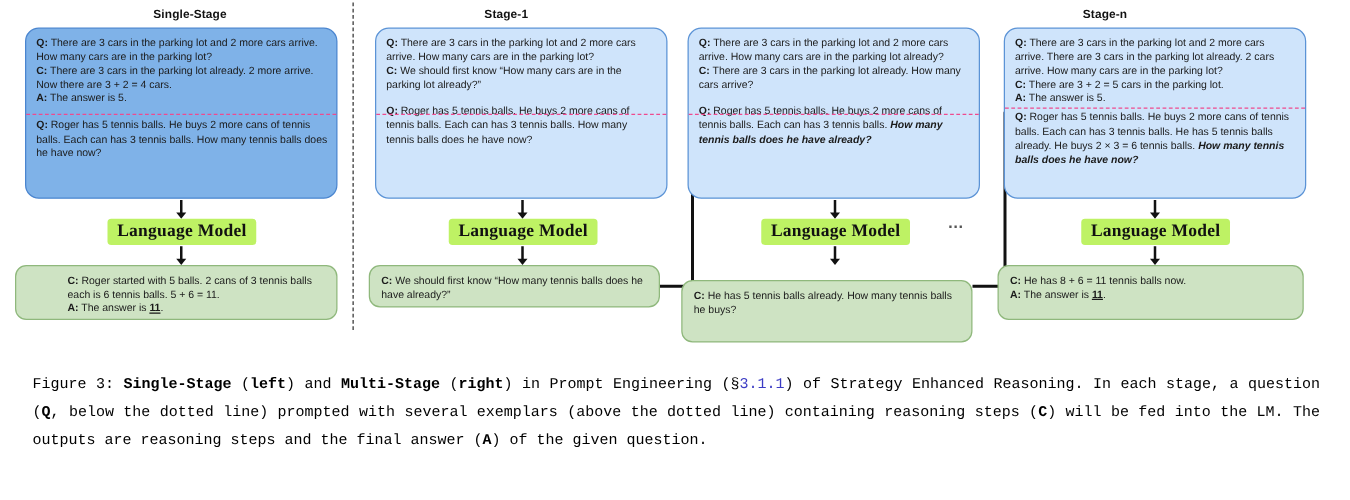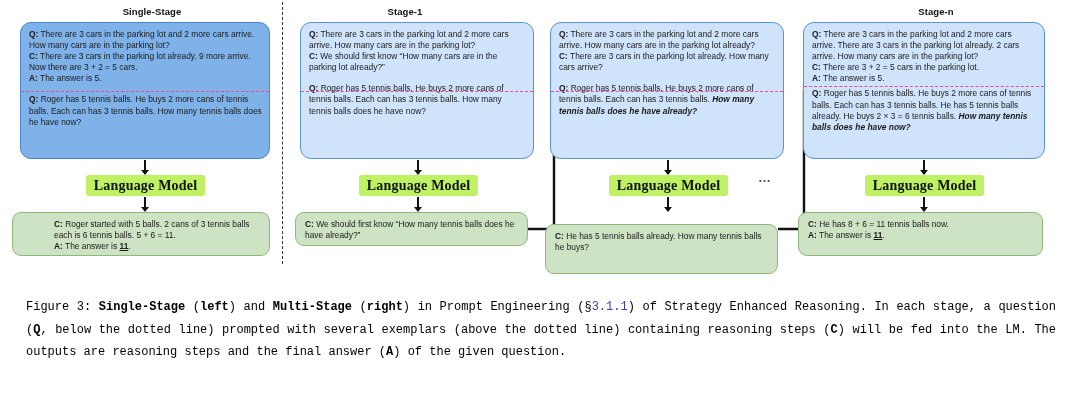--- a/index.html
+++ b/index.html
@@ -82,21 +82,21 @@
 
   <div class="stage-title" style="left:52px;top:6px;width:200px;">Single-Stage</div>
 
   <div class="prompt-box dark" style="left:20px;top:22px;width:250px;height:137px;">
     <div class="line">
       <span class="b">Q:</span>
       <span>There are 3 cars in the parking lot and 2 more cars arrive. How many cars are in the parking lot?</span>
     </div>
     <div class="line">
       <span class="b">C:</span>
-      <span>There are 3 cars in the parking lot already. 9 more arrive. Now there are 3 + 2 = 5 cars.</span>
+      <span>There are 3 cars in the parking lot already. 2 more arrive. Now there are 3 + 2 = 4 cars.</span>
     </div>
     <div class="line">
       <span class="b">A:</span>
       <span>The answer is 5.</span>
     </div>
     <div class="dash-sep" style="top:68px;"></div>
     <div class="line" style="margin-top:10px;">
       <span class="b">Q:</span>
       <span>Roger has 5 tennis balls. He buys 2 more cans of tennis balls. Each can has 3 tennis balls. How many tennis balls does he have now?</span>
     </div>
@@ -206,21 +206,21 @@
     </div>
   </div>
 
   <div class="ellipsis" style="left:758px;top:170px;">…</div>
 
   <svg class="connector" style="left:770px;top:60px;width:80px;height:175px;" viewBox="0 0 80 175">
     <path d="M 8 169 L 34 169 L 34 30 L 52 30" fill="none" stroke="#111" stroke-width="2.4" stroke-linejoin="round"></path>
     <polygon points="52,24 62,30 52,36" fill="#111"></polygon>
   </svg>
 
-  <div class="stage-title" style="left:836px;top:6px;width:200px;">Stage-n</div>
+  <div class="stage-title" style="left:784px;top:6px;width:200px;">Stage-n</div>
 
   <div class="prompt-box" style="left:803px;top:22px;width:242px;height:137px;">
     <div class="line">
       <span class="b">Q:</span>
       <span>There are 3 cars in the parking lot and 2 more cars arrive. There are 3 cars in the parking lot already. 2 cars arrive. How many cars are in the parking lot?</span>
     </div>
     <div class="line">
       <span class="b">C:</span>
       <span>There  are 3 + 2 = 5 cars in the parking lot.</span>
     </div>

